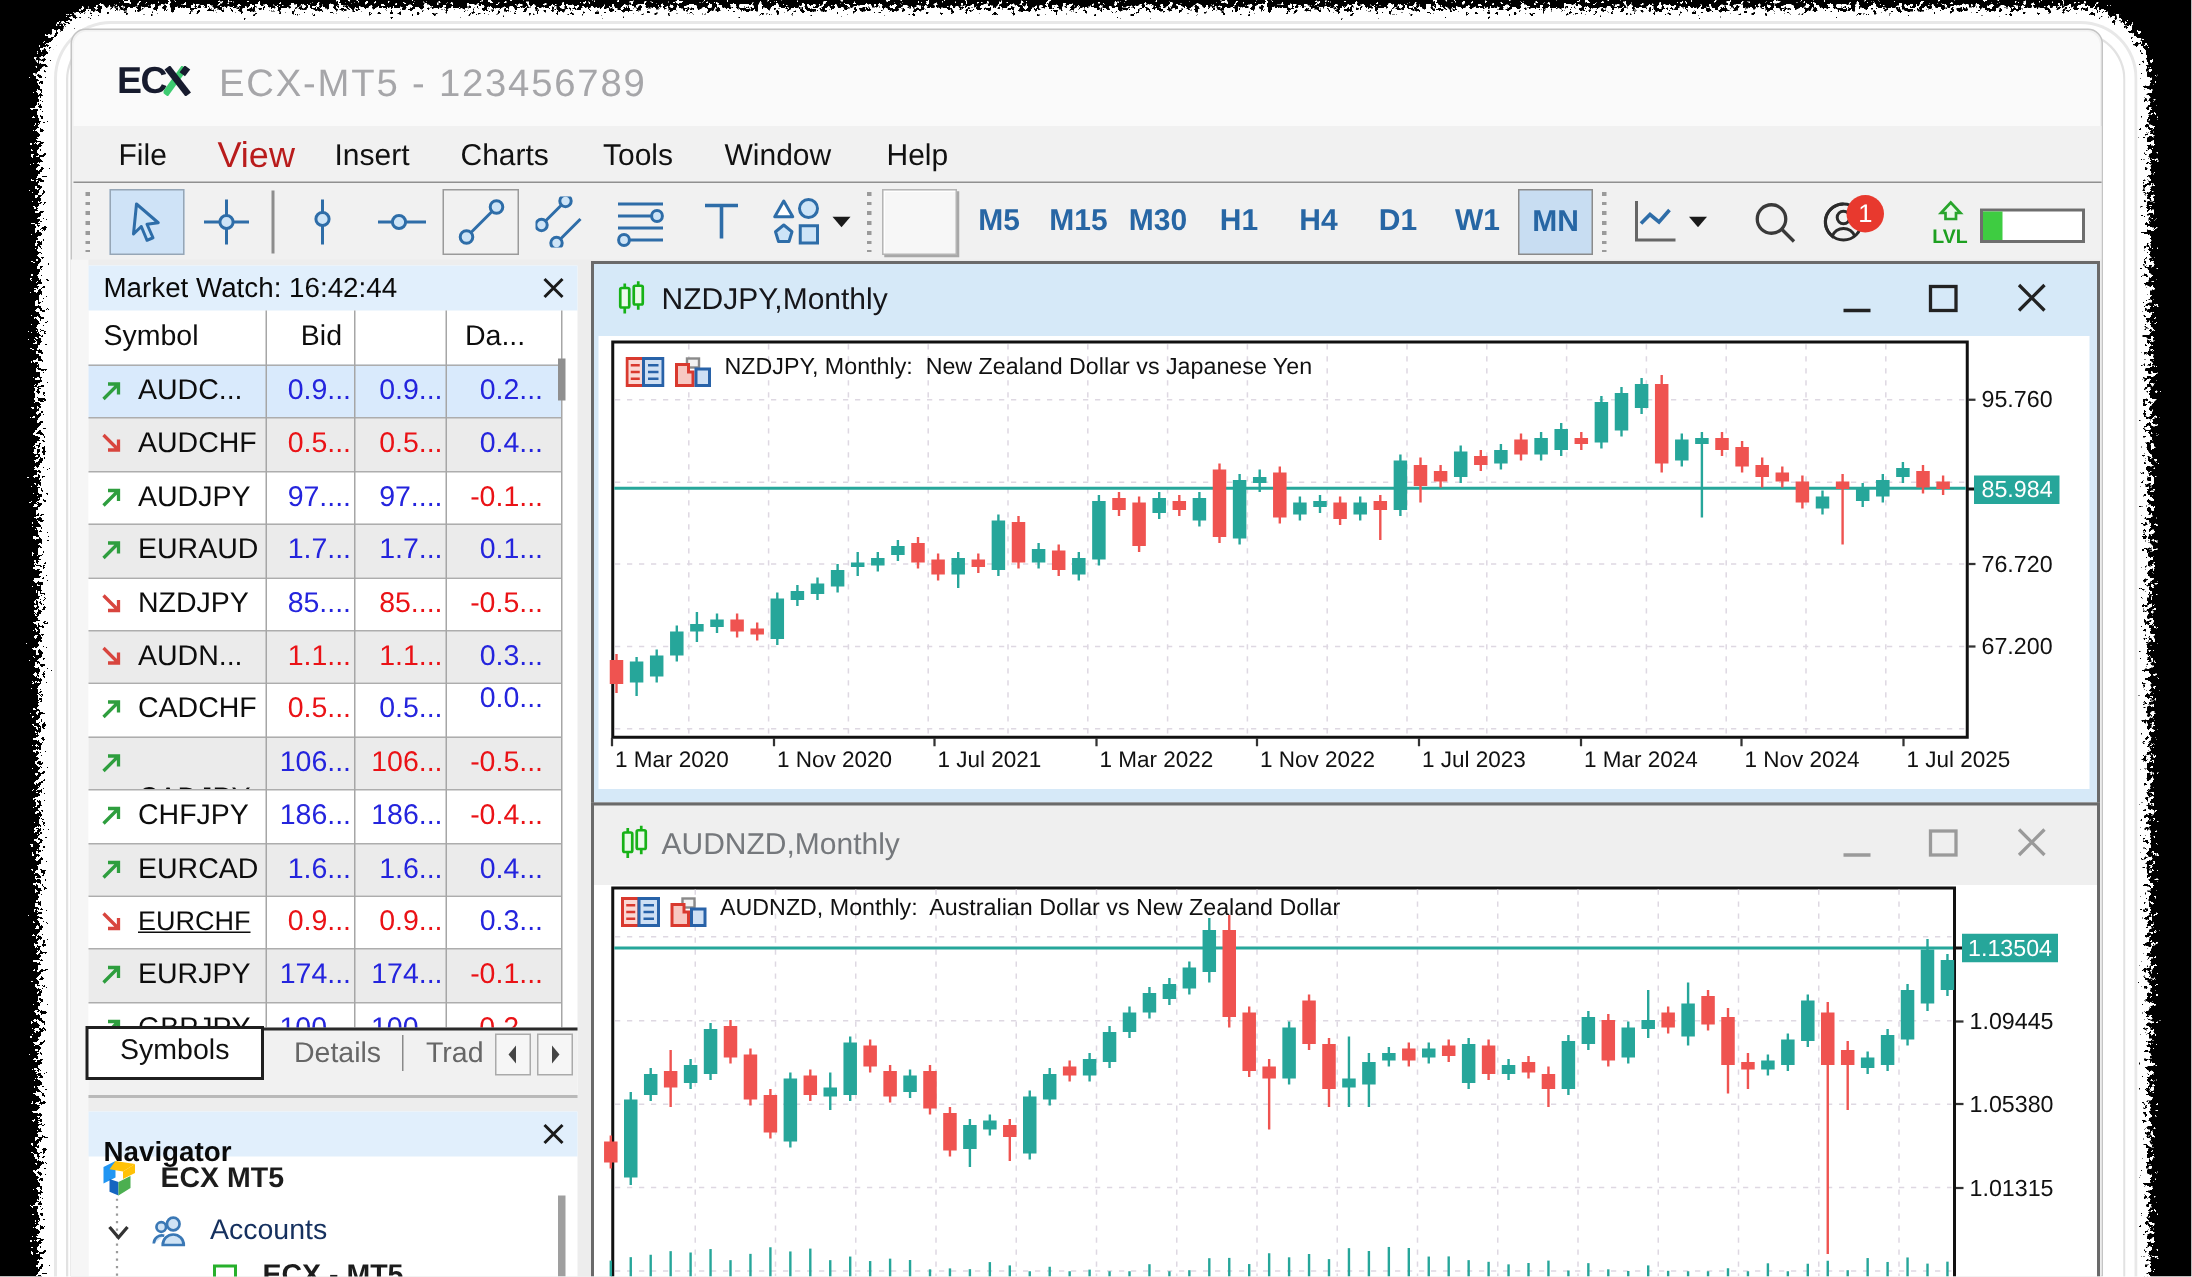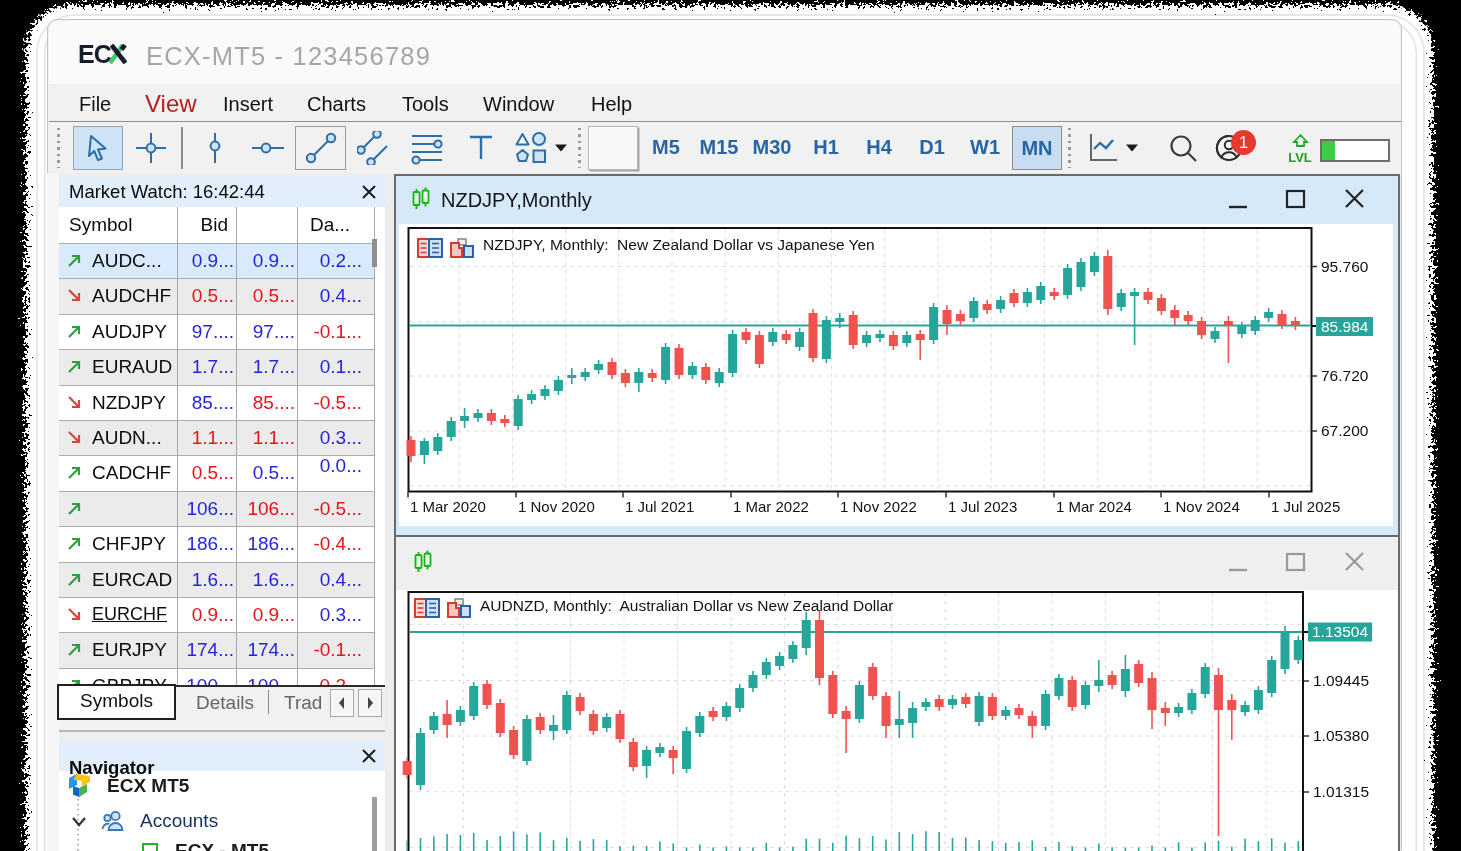--- a/index.html
+++ b/index.html
@@ -564,20 +564,21 @@
 <div class="abs" style="left:394px;top:534.5px;width:1006px;height:316.5px;background:#efefef;border:2px solid #6a6a6a;border-bottom:none;box-sizing:border-box;"></div>
 <div class="abs" style="left:396px;top:589.5px;width:1002px;height:261.5px;background:#fff;"></div>
 <div class="abs" style="left:414px;top:550px;"><svg width="18" height="24" viewBox="0 0 18 24">
         <g stroke="#17b217" stroke-width="1.8" fill="#eafaea">
           <path d="M4.5 2 V5 M4.5 18 V22" fill="none"></path>
           <rect x="1.5" y="5" width="6" height="13" rx="1"></rect>
           <path d="M13.5 0.5 V3.5 M13.5 16 V19.5" fill="none"></path>
           <rect x="10.5" y="3.5" width="6" height="12.5" rx="1"></rect>
         </g>
       </svg></div>
+<div class="abs" style="left:441px;top:537px;height:52px;line-height:52px;font-size:20px;color:#75787c;">AUDNZD,Monthly</div>
 <svg style="position:absolute;left:1225px;top:548px" width="160" height="30" viewBox="0 0 160 30">
 <path d="M4 22 H22" stroke="#9a9a9a" stroke-width="2.4"></path>
 <rect x="62" y="6" width="17" height="16" fill="none" stroke="#9a9a9a" stroke-width="2.2"></rect>
 <path d="M121 5 L138 22 M138 5 L121 22" stroke="#9a9a9a" stroke-width="2.2"></path>
     </svg>
 <svg class="abs" style="left:396px;top:589px" width="1000" height="262" viewBox="396 589 1000 262">
 <rect x="408.5" y="592" width="894.5" height="280" fill="#fff" stroke="#111" stroke-width="2"></rect>
 <line x1="463.5" y1="593" x2="463.5" y2="851" stroke="#ded8e2" stroke-width="1" stroke-dasharray="3.5 4.5"></line>
       <line x1="517.0" y1="593" x2="517.0" y2="851" stroke="#ded8e2" stroke-width="1" stroke-dasharray="3.5 4.5"></line>
       <line x1="570.5" y1="593" x2="570.5" y2="851" stroke="#ded8e2" stroke-width="1" stroke-dasharray="3.5 4.5"></line>

